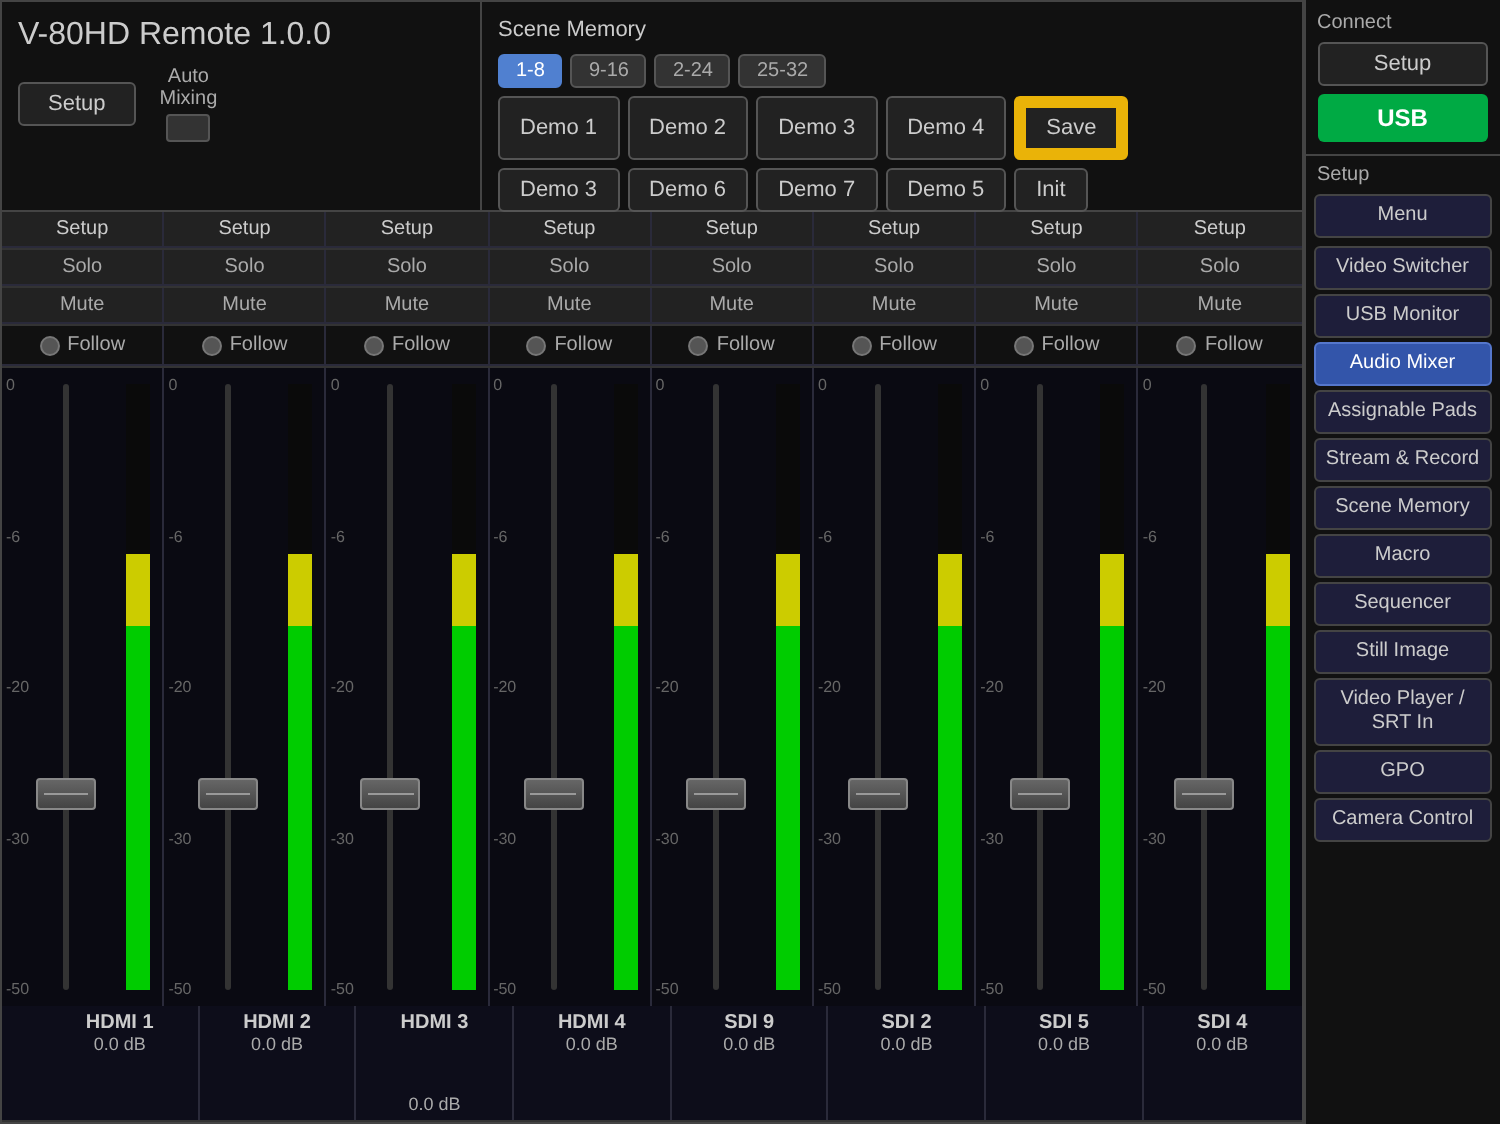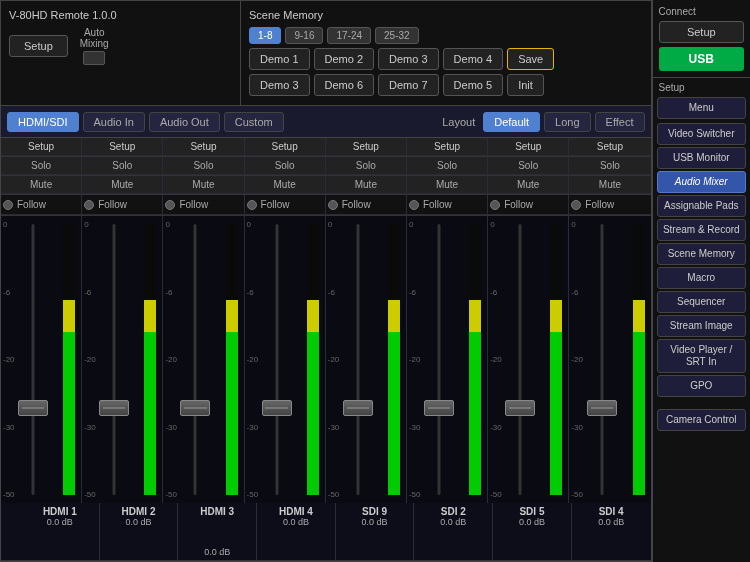--- a/index.html
+++ b/index.html
@@ -36,21 +36,21 @@
     }
 
     .top-section-left {
       width: 240px;
       border-right: 1px solid #444;
       padding: 8px;
       display: flex;
       flex-direction: column;
     }
     .app-title {
-      font-size: 11px;
+      font-size: 16px;
       color: #ccc;
       margin-bottom: 6px;
     }
     .setup-auto-row {
       display: flex;
       align-items: center;
       gap: 12px;
     }
     .setup-btn {
       background: #222;
@@ -117,21 +117,21 @@
       color: #ccc;
       padding: 4px 10px;
       font-size: 11px;
       border-radius: 3px;
       cursor: pointer;
       min-width: 60px;
       text-align: center;
     }
     .save-btn {
       background: #222;
-      border: 1px solid #eab308;
+      border: 6px solid #eab308;
       color: #ccc;
       padding: 4px 10px;
       font-size: 11px;
       border-radius: 3px;
       cursor: pointer;
     }
     .init-btn {
       background: #222;
       border: 1px solid #555;
       color: #ccc;
@@ -210,21 +210,21 @@
       color: #aaa;
     }
     .ctrl-btn.mute {
       color: #aaa;
     }
 
     
     .follow-row {
       display: flex;
       align-items: center;
-      justify-content: flex-start;
+      justify-content: center;
       gap: 4px;
       padding: 4px 2px;
       border-bottom: 1px solid #2a2a3a;
       width: 100%;
     }
     .follow-dot {
       width: 10px;
       height: 10px;
       border-radius: 50%;
       background: #555;
@@ -327,21 +327,20 @@
       font-size: 10px;
       border-radius: 3px;
       cursor: pointer;
       text-align: center;
       line-height: 1.2;
     }
     .nav-btn.active {
       background: #3355aa;
       border-color: #5577cc;
       color: #fff;
-      font-style: italic;
     }
 
   </style>
 </head>
 <body>
 
 <div class="main-layout">
 
   <div class="left-panel">
 
@@ -357,52 +356,41 @@
             <div class="auto-mixing-toggle"></div>
           </div>
         </div>
       </div>
 
       <div class="top-section-middle">
         <span class="scene-memory-title">Scene Memory</span>
         <div class="scene-tabs">
           <button class="scene-tab active">1-8</button>
           <button class="scene-tab">9-16</button>
-          <button class="scene-tab">17-24</button>
+          <button class="scene-tab">2-24</button>
           <button class="scene-tab">25-32</button>
         </div>
         <div class="scene-row">
           <button class="scene-btn">Demo 1</button>
           <button class="scene-btn">Demo 2</button>
           <button class="scene-btn">Demo 3</button>
           <button class="scene-btn">Demo 4</button>
           <button class="save-btn">Save</button>
         </div>
         <div class="scene-row">
           <button class="scene-btn">Demo 3</button>
           <button class="scene-btn">Demo 6</button>
           <button class="scene-btn">Demo 7</button>
           <button class="scene-btn">Demo 5</button>
           <button class="init-btn">Init</button>
         </div>
       </div>
 
     </div>
 
-    <div class="tab-bar">
-      <button class="tab-btn active">HDMI/SDI</button>
-      <button class="tab-btn">Audio In</button>
-      <button class="tab-btn">Audio Out</button>
-      <button class="tab-btn">Custom</button>
-      <div class="tab-spacer"></div>
-      <span class="layout-label">Layout</span>
-      <button class="tab-btn active">Default</button>
-      <button class="tab-btn">Long</button>
-      <button class="tab-btn">Effect</button>
-    </div>
 
     <div class="mixer-area">
 
       <div class="mixer-controls" style="background:#1a1a2e;">
         <div class="channel-col">
             <button class="ctrl-btn">Setup</button>
           </div>
         <div class="channel-col">
             <button class="ctrl-btn">Setup</button>
           </div>
@@ -735,19 +723,19 @@
     <div class="setup-nav-section">
       <div style="display:flex;justify-content:space-between;align-items:center;">
         <span class="setup-nav-title">Setup</span>
       </div>
       <button class="nav-btn">Menu</button>
       <div id="nav-buttons"><button class="nav-btn" style="margin-top: 2px;">Video
 Switcher</button><button class="nav-btn" style="margin-top: 2px;">USB
 Monitor</button><button class="nav-btn active" style="margin-top: 2px;">Audio Mixer</button><button class="nav-btn" style="margin-top: 2px;">Assignable
 Pads</button><button class="nav-btn" style="margin-top: 2px;">Stream &amp;
 Record</button><button class="nav-btn" style="margin-top: 2px;">Scene
-Memory</button><button class="nav-btn" style="margin-top: 2px;">Macro</button><button class="nav-btn" style="margin-top: 2px;">Sequencer</button><button class="nav-btn" style="margin-top: 2px;">Stream Image</button><button class="nav-btn" style="margin-top: 2px;">Video Player
-/ SRT In</button><button class="nav-btn" style="margin-top: 2px;">GPO</button><button class="nav-btn" style="margin-top: 12px;">Camera
+Memory</button><button class="nav-btn" style="margin-top: 2px;">Macro</button><button class="nav-btn" style="margin-top: 2px;">Sequencer</button><button class="nav-btn" style="margin-top: 2px;">Still Image</button><button class="nav-btn" style="margin-top: 2px;">Video Player
+/ SRT In</button><button class="nav-btn" style="margin-top: 2px;">GPO</button><button class="nav-btn" style="margin-top: 2px;">Camera
 Control</button></div>
     </div>
 
   </div>
 </div>
 
 </body></html>

